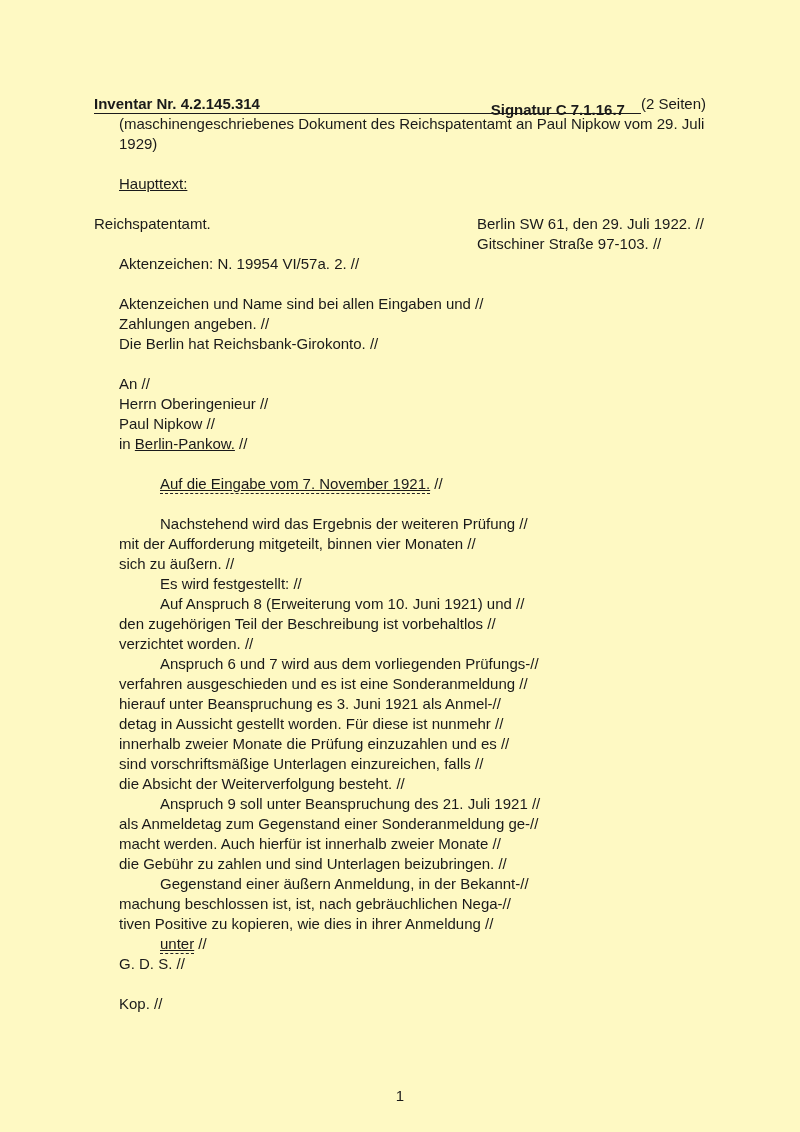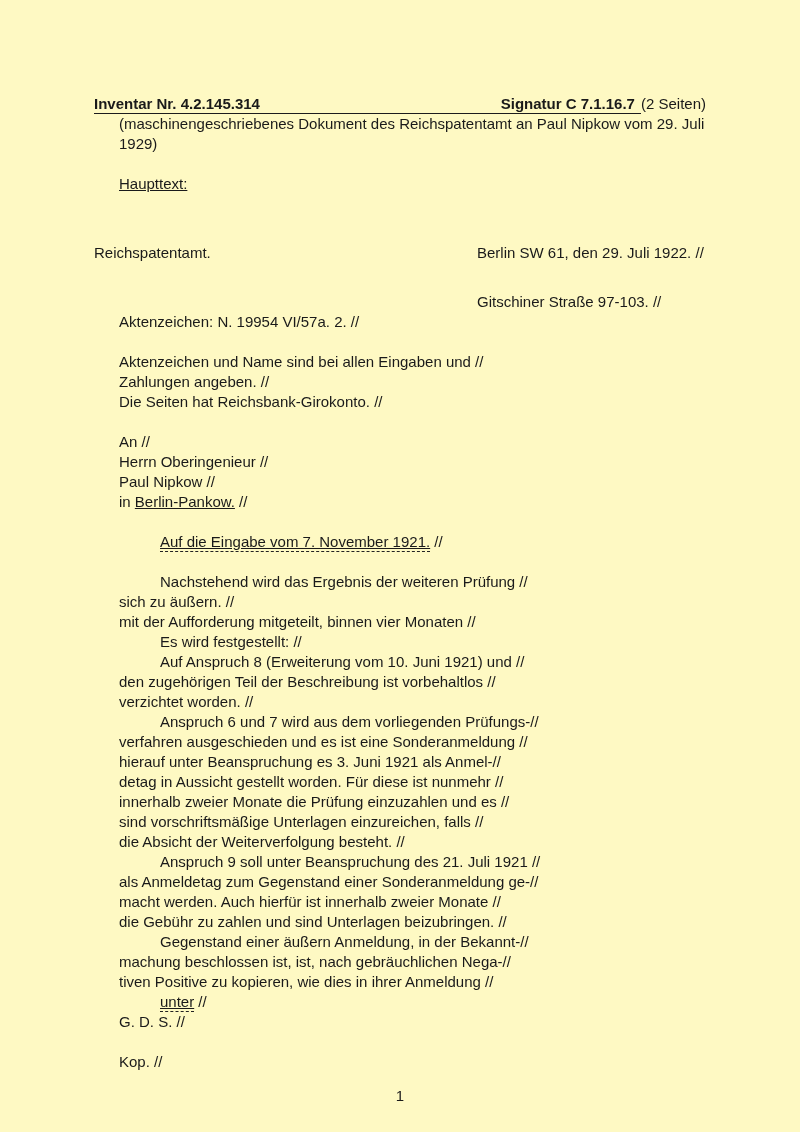--- a/index.html
+++ b/index.html
@@ -21,32 +21,32 @@
     width: 612px;
   }
   .line { height: 20px; white-space: nowrap; margin-left: 25px; }
   .ind { padding-left: 41px; }
   .blank { height: 20px; }
 
   
   .hline { display: flex; font-weight: bold; height: 20px; }
   .hline .u-solid { border-bottom: 1.5px solid #1c1c1c; }
   .hline .fill { flex: 1; border-bottom: 1.5px solid #1c1c1c; }
-  .hline .sig { padding-right: 6px; }
+  .hline .sig { padding-right: 16px; margin-top: 6px; }
   .hline .plain { font-weight: normal; }
 
   .u { text-decoration: underline; }
   .u-head { text-decoration: underline; }
   .u-dash {
     text-decoration: underline;
     border-bottom: 1px dashed #222222;
     padding-bottom: 1px;
   }
 
-  .cols { display: flex; height: 20px; white-space: nowrap; margin-top: 29px; }
+  .cols { display: flex; height: 20px; white-space: nowrap; }
   .col-left { width: 383px; }
   .col-right { flex: 1; }
 
   .page-num {
     position: absolute;
     top: 1086px;
     left: 0;
     width: 100%;
     text-align: center;
     height: 20px;
@@ -78,35 +78,35 @@
     </div>
     <div class="cols">
       <span class="col-left"></span>
       <span class="col-right">Gitschiner Straße 97-103. //</span>
     </div>
     <div class="line">Aktenzeichen: N. 19954 VI/57a. 2. //</div>
     <div class="blank"></div>
 
     <div class="line">Aktenzeichen und Name sind bei allen Eingaben und //</div>
     <div class="line">Zahlungen angeben. //</div>
-    <div class="line">Die Seiten hat Reichsbank-Girokonto. //</div>
+    <div class="line">Die Berlin hat Reichsbank-Girokonto. //</div>
     <div class="blank"></div>
 
     <div class="line">An //</div>
     <div class="line">Herrn Oberingenieur //</div>
     <div class="line">Paul Nipkow //</div>
     <div class="line"><span>in </span><span class="u">Berlin-Pankow.</span><span> //</span></div>
     <div class="blank"></div>
 
     <div class="line ind"><span class="u-dash">Auf die Eingabe vom 7. November 1921.</span><span> //</span></div>
     <div class="blank"></div>
 
     <div class="line ind">Nachstehend wird das Ergebnis der weiteren Prüfung //</div>
+    <div class="line">mit der Aufforderung mitgeteilt, binnen vier Monaten //</div>
     <div class="line">sich zu äußern. //</div>
-    <div class="line">mit der Aufforderung mitgeteilt, binnen vier Monaten //</div>
     <div class="line ind">Es wird festgestellt: //</div>
     <div class="line ind">Auf Anspruch 8 (Erweiterung vom 10. Juni 1921) und //</div>
     <div class="line">den zugehörigen Teil der Beschreibung ist vorbehaltlos //</div>
     <div class="line">verzichtet worden. //</div>
     <div class="line ind">Anspruch 6 und 7 wird aus dem vorliegenden Prüfungs-//</div>
     <div class="line">verfahren ausgeschieden und es ist eine Sonderanmeldung //</div>
     <div class="line">hierauf unter Beanspruchung es 3. Juni 1921 als Anmel-//</div>
     <div class="line">detag in Aussicht gestellt worden. Für diese ist nunmehr //</div>
     <div class="line">innerhalb zweier Monate die Prüfung einzuzahlen und es //</div>
     <div class="line">sind vorschriftsmäßige Unterlagen einzureichen, falls //</div>

